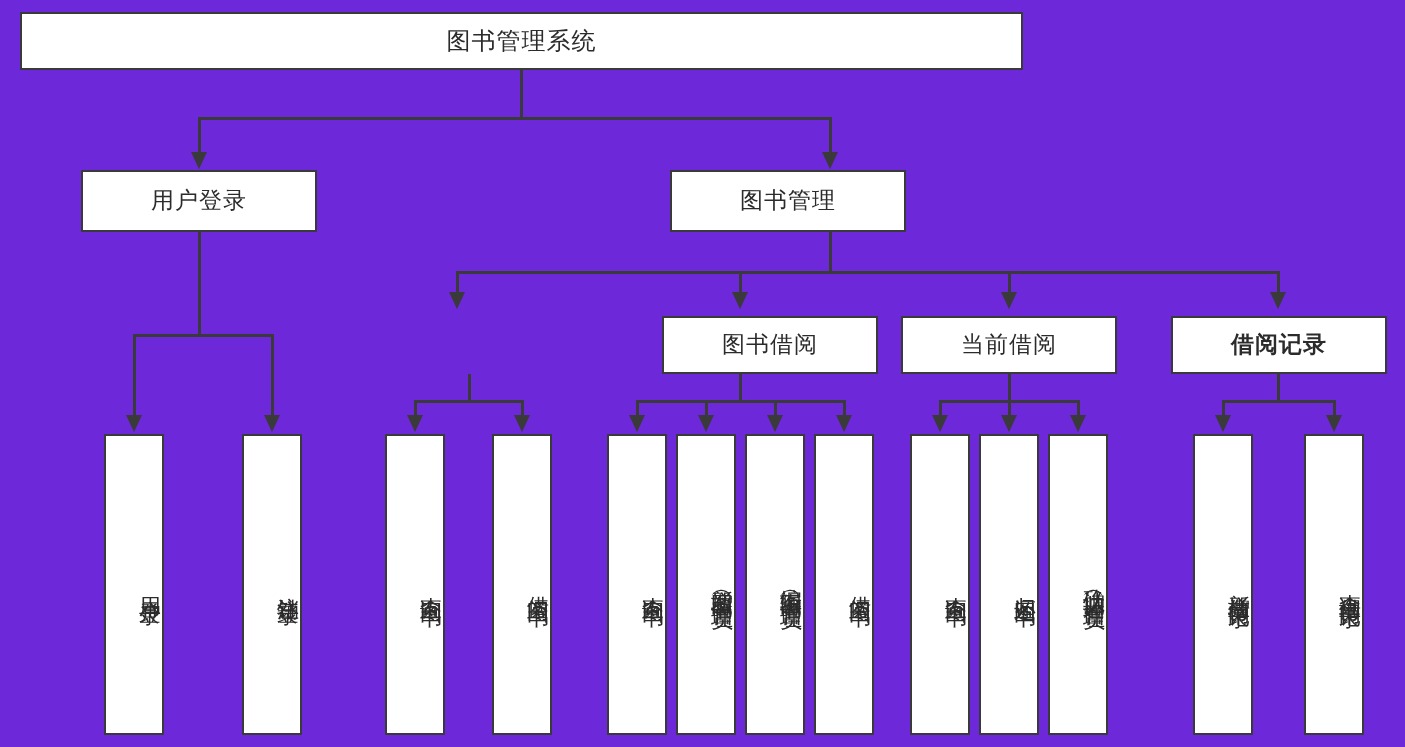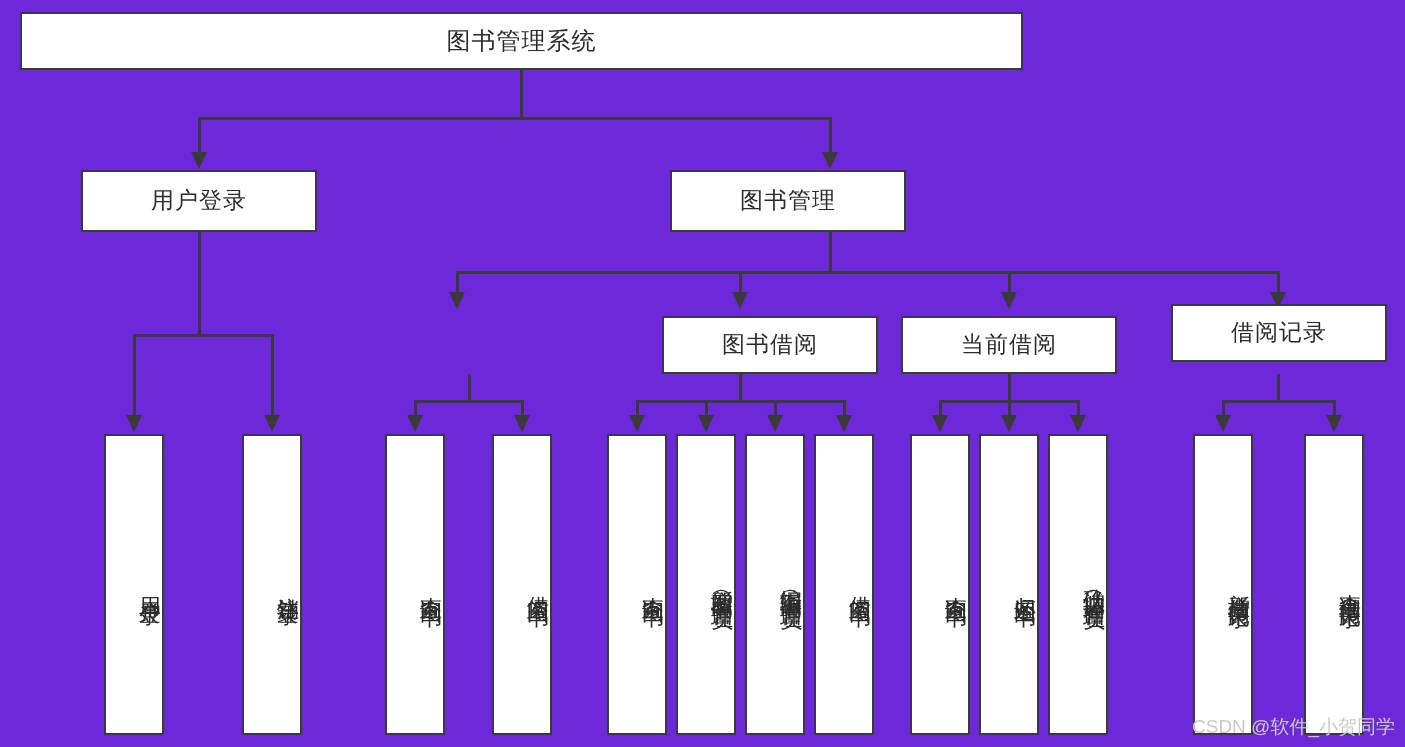--- a/index.html
+++ b/index.html
@@ -136,35 +136,34 @@
   <div class="line vline" style="left:1333px; top:400px; height:16px;"></div>
   <div class="arrow" style="left:1326px; top:415px;"></div>
 
   <div class="node h root" style="left:20px; top:12px; width:1003px; height:58px;">图书管理系统</div>
 
   <div class="node h" style="left:81px; top:170px; width:236px; height:62px;">用户登录</div>
   <div class="node h" style="left:670px; top:170px; width:236px; height:62px;">图书管理</div>
 
   <div class="node h" style="left:662px; top:316px; width:216px; height:58px;">图书借阅</div>
   <div class="node h" style="left:901px; top:316px; width:216px; height:58px;">当前借阅</div>
-  <div class="node h" style="left:1171px; top:304px; width:216px; height:58px;">借阅记录</div>
+  <div class="node h" style="left:1171px; top:316px; width:216px; height:58px;font-weight:bold;">借阅记录</div>
 
   <div class="node v" style="left:104px; top:434px; width:60px; height:301px;">用户登录</div>
   <div class="node v" style="left:242px; top:434px; width:60px; height:301px;">注销登录</div>
 
   <div class="node v" style="left:385px; top:434px; width:60px; height:301px;">查询图书</div>
   <div class="node v" style="left:492px; top:434px; width:60px; height:301px;">借阅图书</div>
 
   <div class="node v" style="left:607px; top:434px; width:60px; height:301px;">查询图书</div>
   <div class="node v" style="left:676px; top:434px; width:60px; height:301px;">新增图书（管理员）</div>
   <div class="node v" style="left:745px; top:434px; width:60px; height:301px;">编辑图书（管理员）</div>
   <div class="node v" style="left:814px; top:434px; width:60px; height:301px;">借阅图书</div>
 
   <div class="node v" style="left:910px; top:434px; width:60px; height:301px;">查询图书</div>
   <div class="node v" style="left:979px; top:434px; width:60px; height:301px;">归还图书</div>
   <div class="node v" style="left:1048px; top:434px; width:60px; height:301px;">确认归还（管理员）</div>
 
   <div class="node v" style="left:1193px; top:434px; width:60px; height:301px;">新增借阅记录</div>
   <div class="node v" style="left:1304px; top:434px; width:60px; height:301px;">查询借阅记录</div>
 
-  <div id="watermark" style="left:1192px; top:714px;">CSDN @软件_小贺同学</div>
 
 </div>
 
 </body></html>

